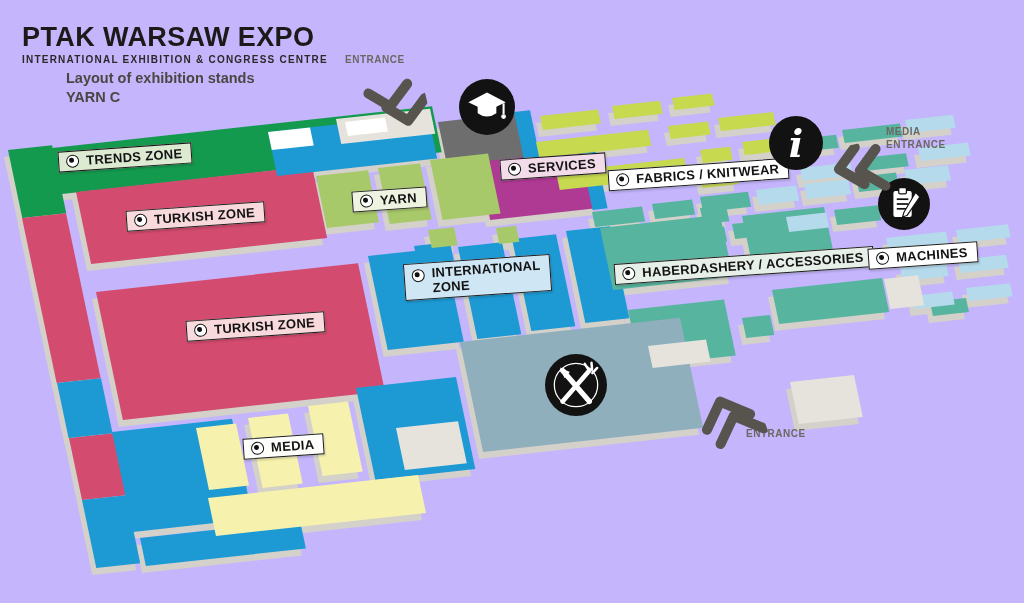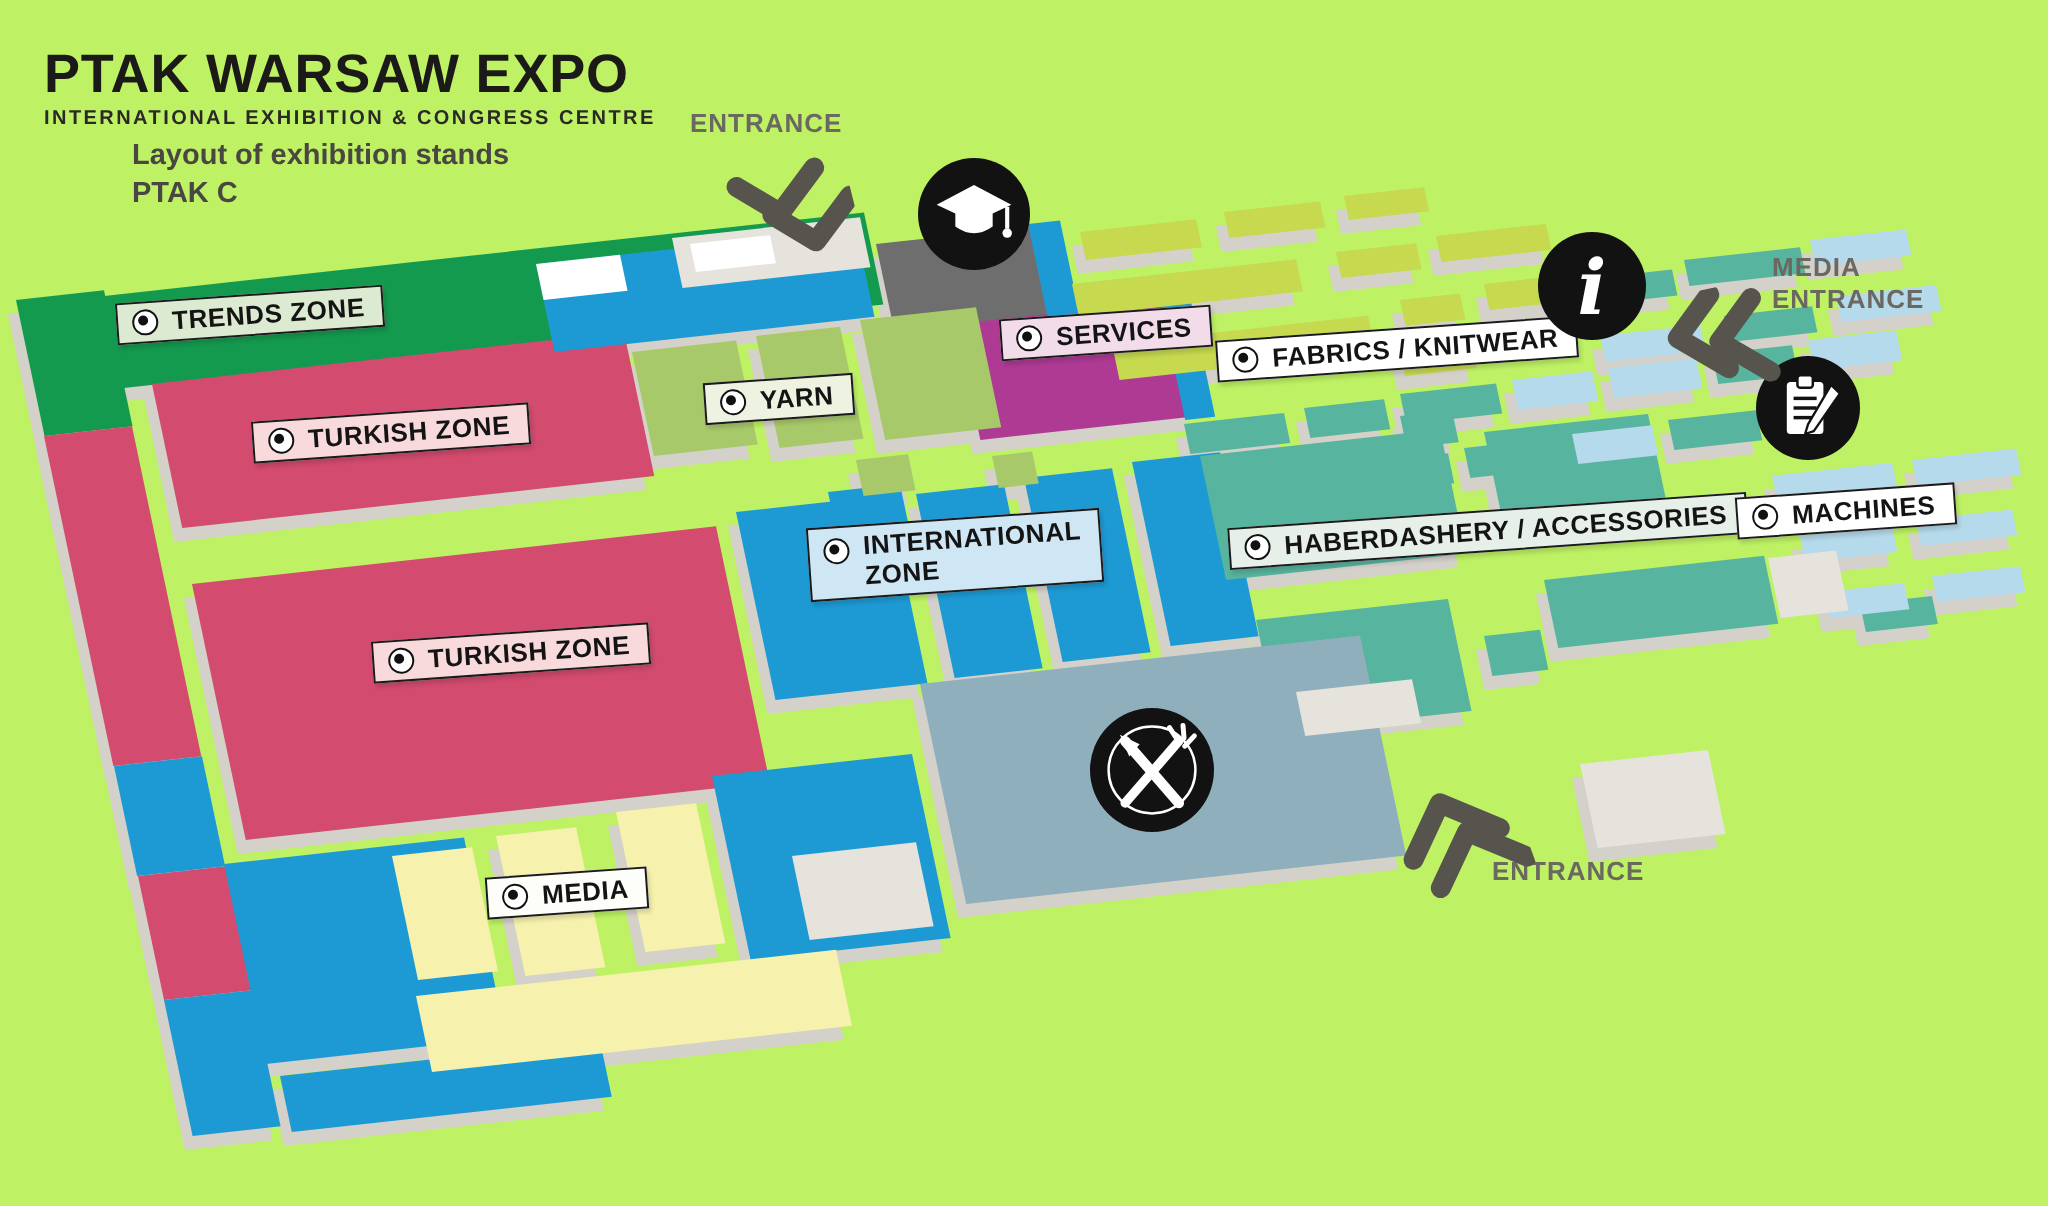--- a/index.html
+++ b/index.html
@@ -1,36 +1,36 @@
 <!DOCTYPE html>
 <html><head>
 <meta charset="utf-8">
 <style>
   html,body{margin:0;padding:0;background:#fff;}
   body{width:1024px;height:603px;overflow:hidden;font-family:"Liberation Sans",sans-serif;}
-  .stage{position:relative;width:1024px;height:603px;background:#bef264;}
+  .stage{position:relative;width:1024px;height:603px;background:#c4b5fd;}
   .map{position:absolute;left:0;top:0;width:1024px;height:603px;}
 
   .logo{position:absolute;left:22px;top:24px;}
   .logo-title{font-size:27px;font-weight:bold;letter-spacing:.4px;color:#1c1a18;line-height:1;}
   .logo-sub{font-size:10px;font-weight:bold;letter-spacing:1.22px;color:#2b2927;margin-top:3px;}
   .caption{position:absolute;left:22px;top:69px;font-size:14.5px;font-weight:bold;color:#4a4742;line-height:1.3;margin-left:44px;}
 
   .zone-label{position:absolute;display:flex;align-items:center;gap:7px;border:1px solid #1b1b1b;
     padding:2px 9px 2px 7px;font-weight:bold;font-size:13px;letter-spacing:.3px;color:#141414;
     transform:rotate(-4deg);white-space:nowrap;box-shadow:1px 2px 2px rgba(0,0,0,.14);background:#fff;}
   .bullseye{width:11px;height:11px;border:1.5px solid #111;border-radius:50%;position:relative;
     flex:0 0 auto;background:#fff;}
   .bullseye::after{content:"";position:absolute;left:1.5px;top:1.5px;width:5px;height:5px;
     background:#111;border-radius:50%;}
   .intl-lines{line-height:1.18;}
 
   .poi{position:absolute;}
   .arrow{position:absolute;}
-  .entrance-text{position:absolute;font-weight:bold;font-size:13px;letter-spacing:.5px;line-height:1.25;}
+  .entrance-text{position:absolute;font-weight:bold;font-size:10px;letter-spacing:.5px;line-height:1.25;}
 </style>
 </head>
 <body>
 
 <div class="stage">
 
   <svg id="map-svg" class="map" viewBox="0 0 1024 603">
       <g>
         <polygon points="4,157 48,152.16 62.28,220.16 18.28,225" fill="#d4d1ca"></polygon>
         <polygon points="18,225 62,220.16 96.65,385.15999999999997 52.65,390" fill="#d4d1ca"></polygon>
@@ -210,21 +210,21 @@
         <polygon points="345,122 385,117.6 387.94,131.6 347.94,136" fill="#ffffff"></polygon>
       </g>
     </svg>
 
   <div class="logo">
     <div class="logo-title">PTAK WARSAW EXPO</div>
     <div class="logo-sub">INTERNATIONAL EXHIBITION &amp; CONGRESS CENTRE</div>
   </div>
   <div class="caption">
     <div>Layout of exhibition stands</div>
-    <div>PTAK C</div>
+    <div>YARN C</div>
   </div>
 
   <div class="zone-label" style="left: 58px; top: 147px; background: rgb(220, 234, 210);">
     <span class="bullseye"></span>
     <span>TRENDS ZONE</span>
   </div>
   <div class="zone-label" style="left: 126px; top: 206px; background: rgb(248, 217, 220);">
     <span class="bullseye"></span>
     <span>TURKISH ZONE</span>
   </div>

